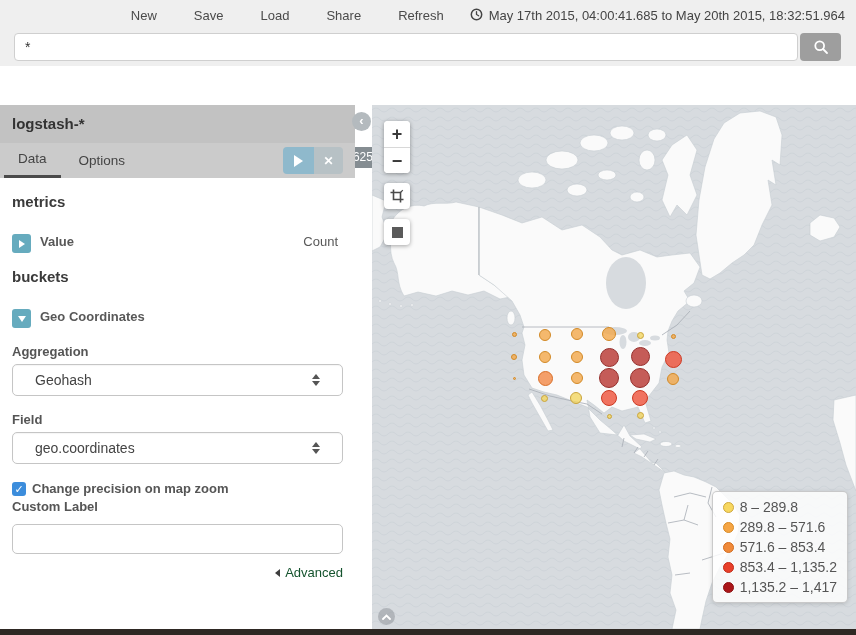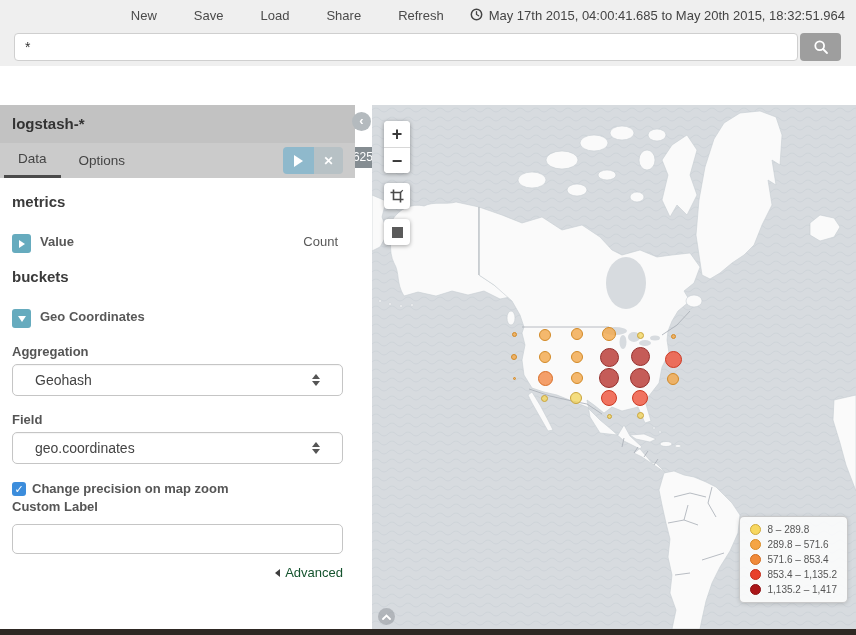--- a/index.html
+++ b/index.html
@@ -93,21 +93,21 @@
           box-shadow:0 1px 4px rgba(0,0,0,0.35);cursor:pointer;display:flex;align-items:center;
           justify-content:center;z-index:4;padding:0;}
   .btn-crop{top:78px;}
   .btn-fit{top:114px;}
   .fit-square{width:11px;height:11px;background:#5a5a5a;display:block;}
   .legend{position:absolute;right:8px;bottom:26px;background:rgba(255,255,255,0.82);
           border:1px solid rgba(160,160,160,0.55);border-radius:5px;padding:7px 10px;display:flex;
           flex-direction:column;gap:4px;z-index:4;box-shadow:0 1px 4px rgba(0,0,0,0.15);}
   .legend-row{display:flex;align-items:center;gap:6px;}
   .legend-swatch{width:11px;height:11px;border-radius:50%;box-sizing:border-box;flex:none;}
-  .legend-label{font-size:10px;color:#555;white-space:nowrap;}
+  .legend-label{font-size:14px;color:#555;white-space:nowrap;}
   .attribution{position:absolute;right:4px;bottom:2px;font-size:12.5px;z-index:4;
                background:rgba(255,255,255,0.55);padding:0 3px;border-radius:3px;}
   .attribution a{color:#4a8fc9;text-decoration:none;cursor:pointer;}
   .attribution .sep{color:#444;margin:0 3px;}
   .scrollup{position:absolute;left:6px;bottom:4px;width:17px;height:17px;border-radius:50%;
             background:rgba(130,136,142,0.45);z-index:4;display:flex;align-items:center;
             justify-content:center;cursor:pointer;}
   .bottombar{position:absolute;left:0;top:629px;width:856px;height:6px;background:#2e2823;}
 </style>
 </head>

